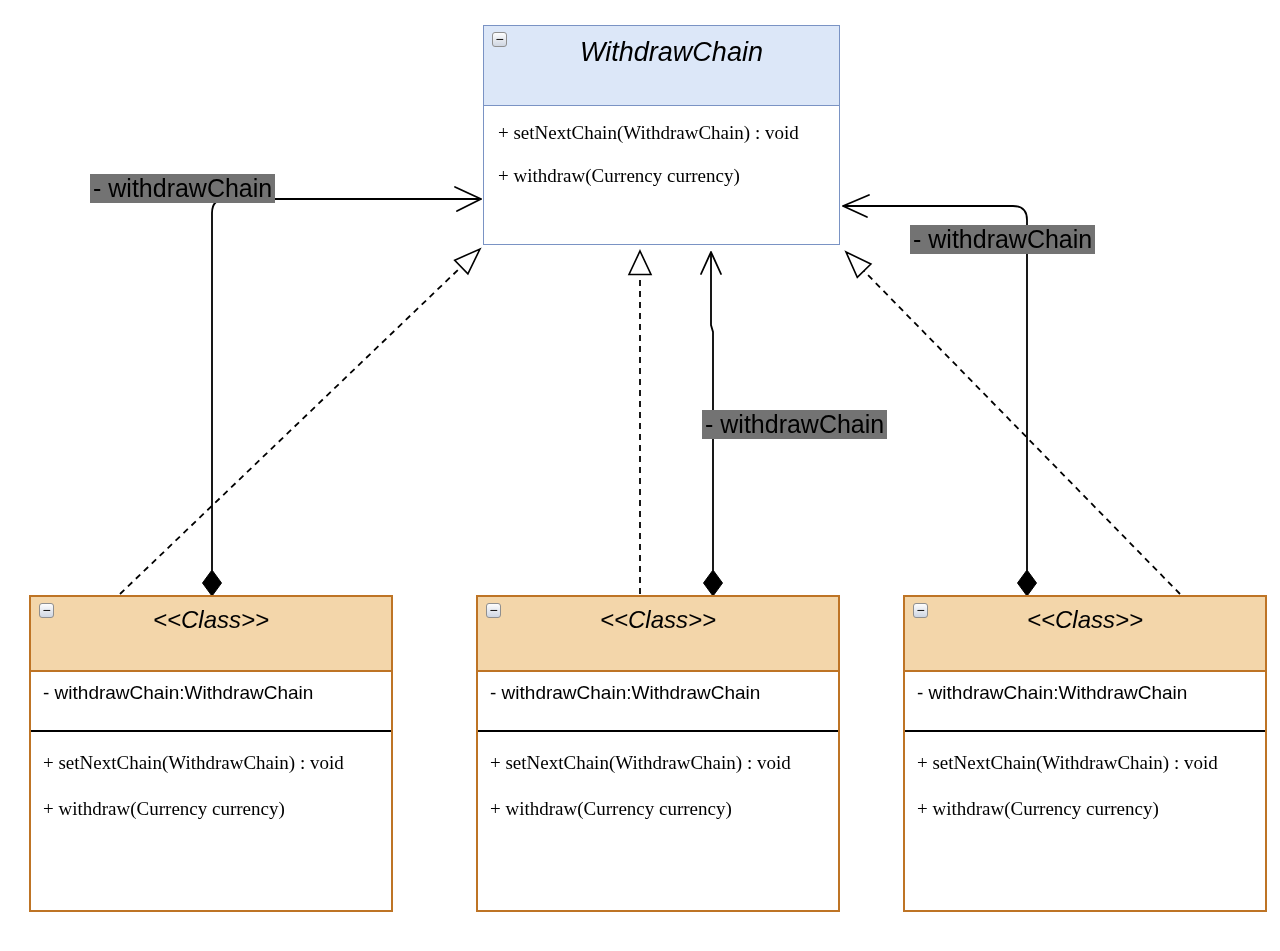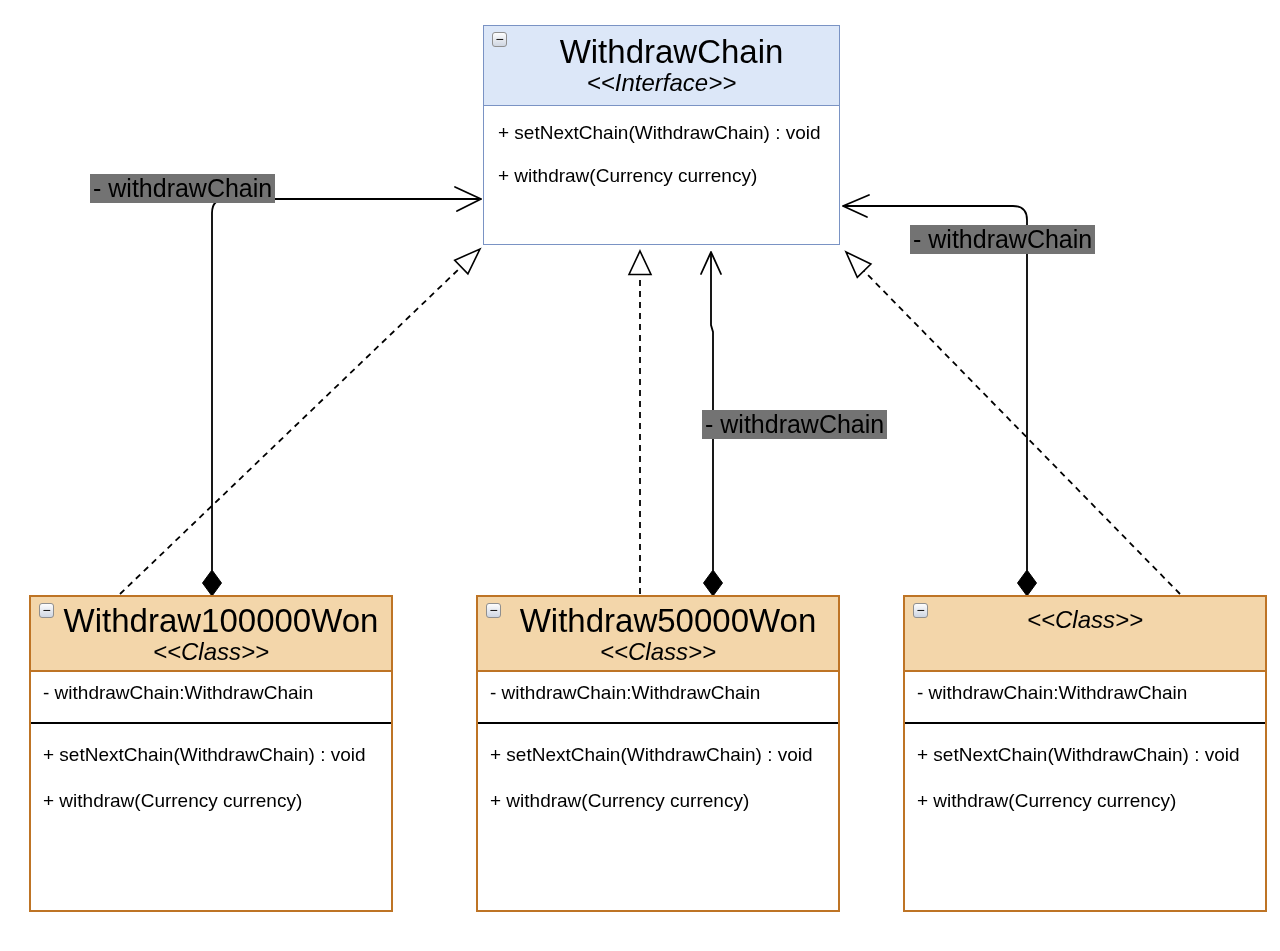--- a/index.html
+++ b/index.html
@@ -32,42 +32,42 @@
   .interface-box .box-header {
     height:80px; background: var(--interface-header-fill, #dce7f8);
     border-bottom:1.5px solid var(--interface-border, #7a93c4);
     padding-top:10px;
   }
   .class-box .box-header {
     height:75px; background: var(--class-header-fill, #f3d6aa);
     border-bottom:2px solid var(--class-border, #be7425);
     padding-top:8px;
   }
-  .box-title      { font-size:33px; line-height:32px; white-space:nowrap;margin-left:20px; }
+  .box-title      { font-style:italic; font-size:27px; line-height:32px; white-space:nowrap;margin-left:20px; }
   .box-stereotype { font-style:italic; font-size:24px; line-height:30px; white-space:nowrap; }
 
   .collapse-icon {
     position:absolute; left:8px; top:6px; width:15px; height:15px;
     box-sizing:border-box;
     border:1px solid var(--collapse-icon-border, #8f8f8f);
     border-radius:3px;
     background: linear-gradient(#fdfdfd, #cfd6e2);
     font-size:14px; line-height:12px; text-align:center; color:#111;
     cursor:pointer; user-select:none;
   }
 
   .box-attributes {
-    height:52px; box-sizing:border-box;
+    height:60px; box-sizing:border-box;
     border-bottom:2px solid #000;
     padding:10px 12px 12px 12px;
   }
   .box-methods { padding:16px 14px 0 14px; }
   .class-box .box-methods { padding-top:20px; padding-left:12px; }
   .member { font-size:19px; line-height:22px; white-space:nowrap; }
-  .box-methods .member { margin-bottom:21px; }
+  .box-methods .member { margin-bottom:21px;font-family:Liberation Serif, serif; }
   .class-box .box-methods .member { margin-bottom:24px; }
 
   
   .edge-label {
     position:absolute; z-index:3;
     background:#737373;
     font-size:25px; line-height:29px; white-space:nowrap;
     padding:0 3px;
   }
 </style>
@@ -105,47 +105,44 @@
       <path class="edge" d="M1027,570 L1027,220 Q1027,206 1013,206 L845,206"></path>
       <path class="arrowhead" d="M843,206 L869,195 M843,206 L867,217"></path>
       <polygon class="diamond" points="1027,596 1017.5,583 1027,570 1036.5,583"></polygon>
     </g>
   </svg>
 
   <div class="uml-box interface-box" style="left:483px; top:25px; width:357px; height:220px;">
     <div class="box-header">
       <span class="collapse-icon">−</span>
       <div class="box-title">WithdrawChain</div>
-      <div class="box-stereotype">&lt;&lt;Interface&gt;&gt;</div>
     </div>
     <div class="box-methods">
       <div class="member">+ setNextChain(WithdrawChain) : void</div>
       <div class="member">+ withdraw(Currency currency)</div>
     </div>
   </div>
 
   <div class="uml-box class-box" style="left:29px; top:595px; width:364px; height:317px;">
     <div class="box-header">
       <span class="collapse-icon">−</span>
-      <div class="box-title">Withdraw100000Won</div>
       <div class="box-stereotype">&lt;&lt;Class&gt;&gt;</div>
     </div>
     <div class="box-attributes">
       <div class="member">- withdrawChain:WithdrawChain</div>
     </div>
     <div class="box-methods">
       <div class="member">+ setNextChain(WithdrawChain) : void</div>
       <div class="member">+ withdraw(Currency currency)</div>
     </div>
   </div>
 
   <div class="uml-box class-box" style="left:476px; top:595px; width:364px; height:317px;">
     <div class="box-header">
       <span class="collapse-icon">−</span>
-      <div class="box-title">Withdraw50000Won</div>
       <div class="box-stereotype">&lt;&lt;Class&gt;&gt;</div>
     </div>
     <div class="box-attributes">
       <div class="member">- withdrawChain:WithdrawChain</div>
     </div>
     <div class="box-methods">
       <div class="member">+ setNextChain(WithdrawChain) : void</div>
       <div class="member">+ withdraw(Currency currency)</div>
     </div>
   </div>

